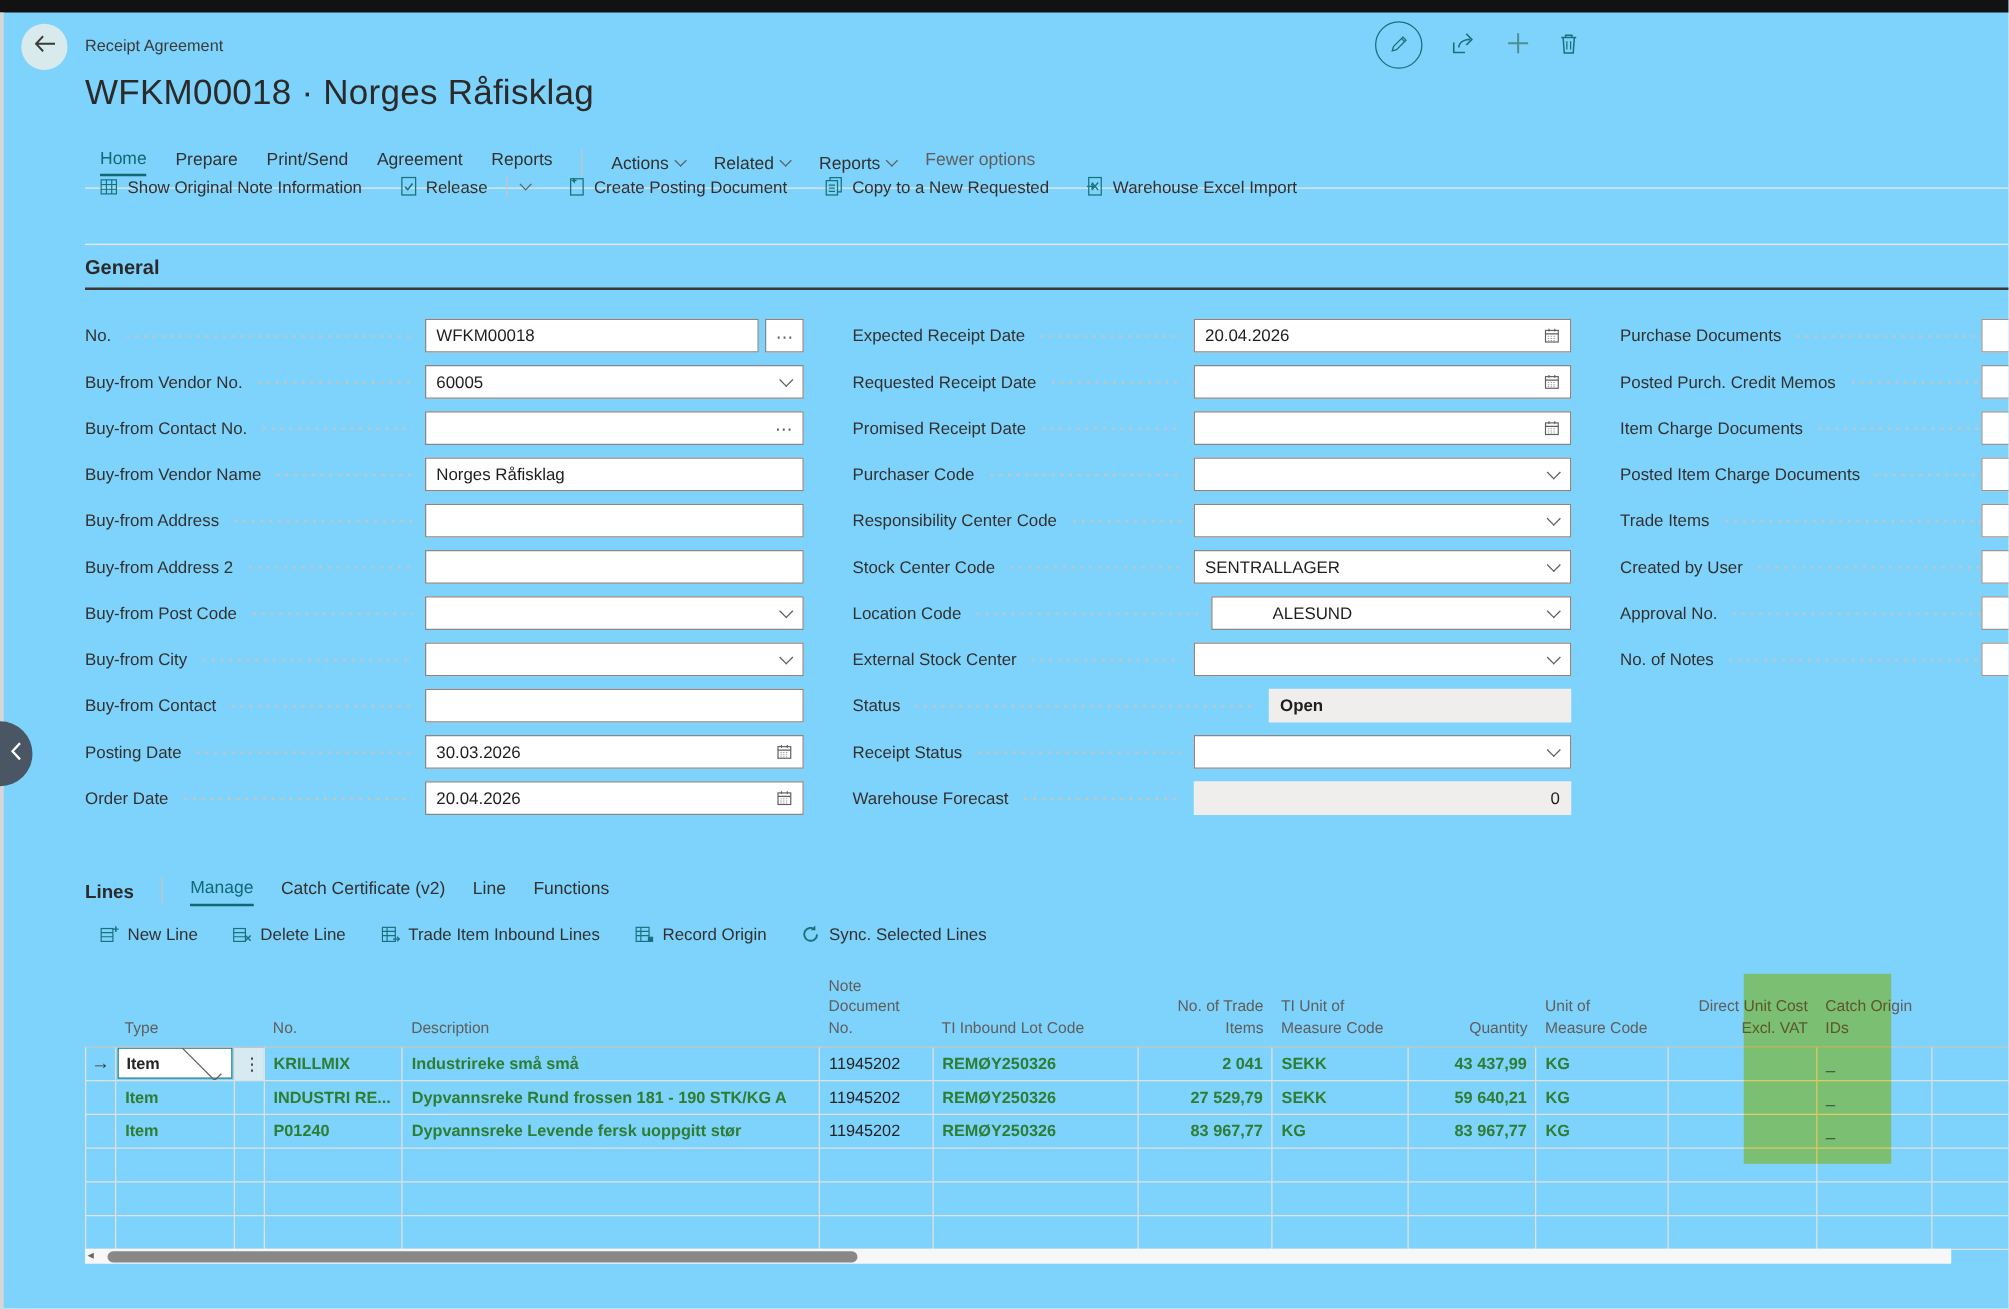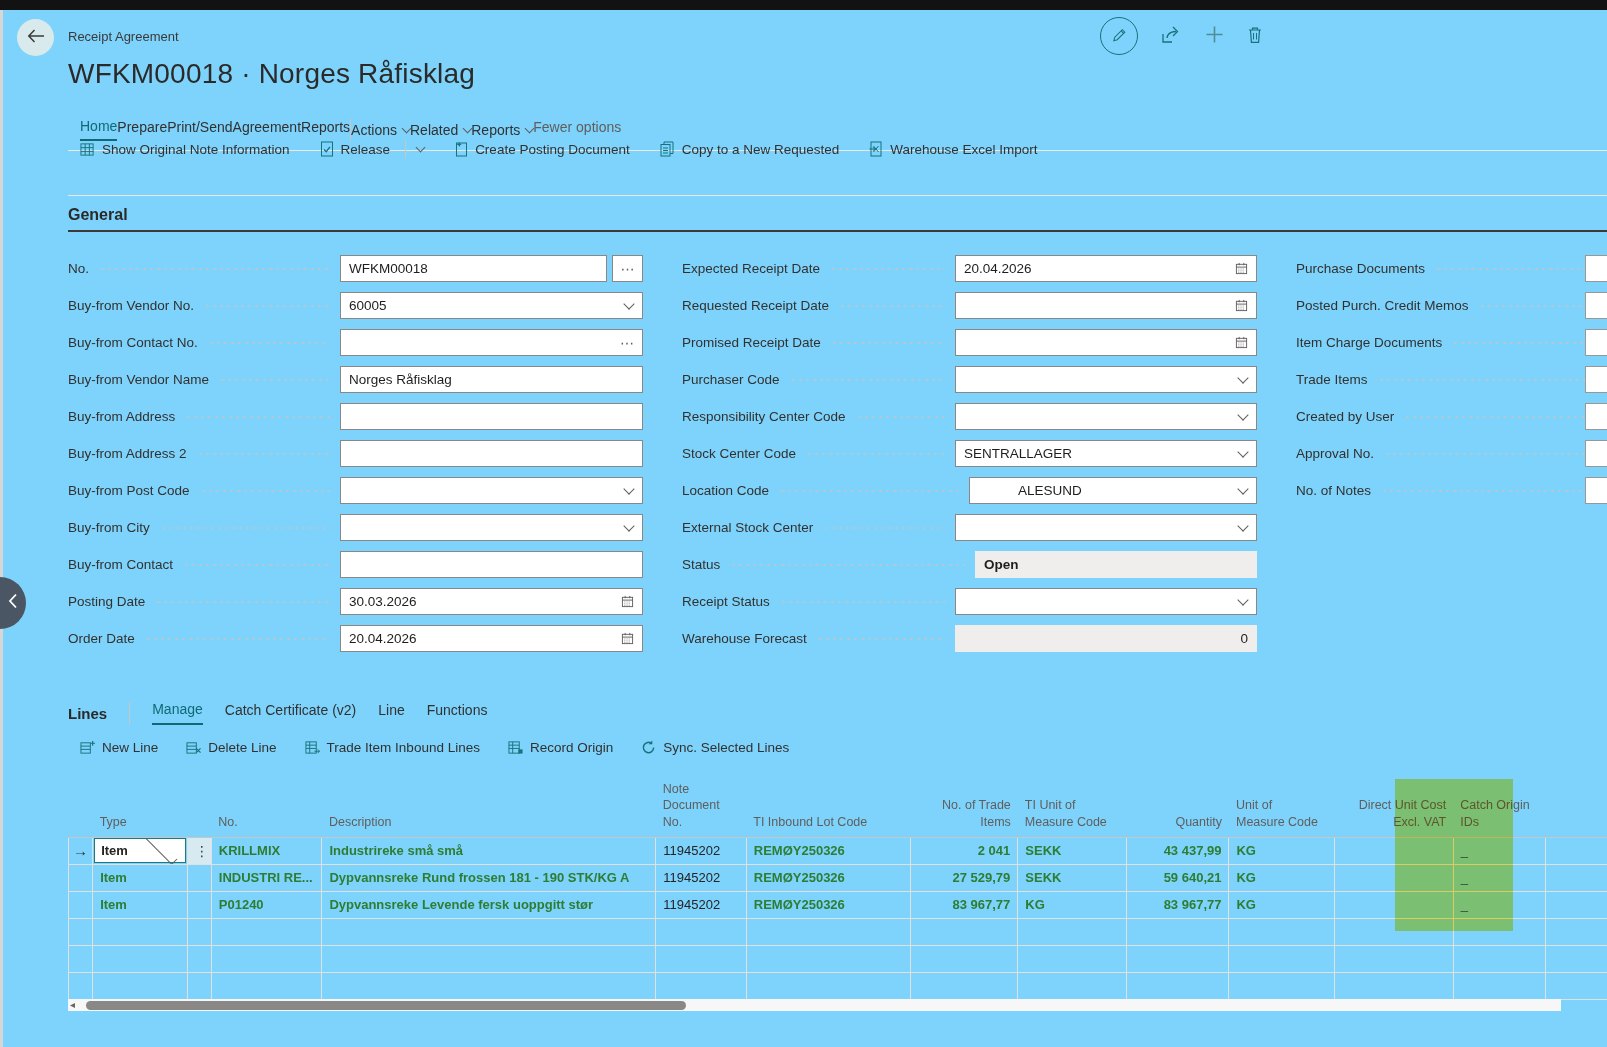--- a/index.html
+++ b/index.html
@@ -14,21 +14,21 @@
 
   .back-circle{position:absolute;left:17px;top:19px;width:37px;height:37px;border-radius:50%;
        background:#d9eaec;display:flex;align-items:center;justify-content:center;cursor:pointer;}
   .caption{position:absolute;left:68px;top:29px;font-size:13px;color:#3b3a39;}
   .page-title{position:absolute;left:68px;top:58px;font-size:28px;color:#2b2a29;letter-spacing:.2px;}
 
   .top-icons{position:absolute;left:1100px;top:17px;display:flex;align-items:center;gap:23px;}
   .icon-btn{background:none;border:none;padding:0;cursor:pointer;display:flex;align-items:center;justify-content:center;}
   .edit-circle{width:38px;height:38px;border:1px solid #16727b;border-radius:50%;}
 
-  .navtabs{position:absolute;left:80px;top:118px;display:flex;align-items:center;font-size:14px;color:#323130;}
+  .navtabs{position:absolute;left:80px;top:118px;display:flex;align-items:center;gap:23px;font-size:14px;color:#323130;}
   .tab{cursor:pointer;padding-bottom:5px;white-space:nowrap;}
   .tab.active{color:#0f6a73;border-bottom:2px solid #0f6a73;}
   .tab.dim{color:#605e5c;}
   .menu-tab{display:flex;align-items:center;gap:6px;cursor:pointer;white-space:nowrap;}
   .vdiv{width:1px;height:22px;background:#c8c6c4;}
   .chev-s{display:inline-block;width:6px;height:6px;border-right:1px solid #605e5c;border-bottom:1px solid #605e5c;
        transform:rotate(45deg);margin-bottom:3px;}
   .rule-light{position:absolute;left:68px;width:1539px;height:1px;background:#ebe9e7;}
 
   .cmdbar{position:absolute;left:80px;top:140px;display:flex;align-items:center;gap:30px;font-size:13.5px;color:#323130;}
@@ -404,21 +404,21 @@
         <span class="flabel">External Stock Center</span>
         <span class="leader"></span>
         <div class="fbox" style="width: 302px;">
           <span class="fval"></span>
           <span class="chev"></span>
         </div>
       </div>
       <div class="frow">
         <span class="flabel">Status</span>
         <span class="leader"></span>
-        <div class="fbox ro" style="width: 282px;">
+        <div class="fbox ro" style="width: 242px;">
           <span class="fval bold">Open</span>
         </div>
       </div>
       <div class="frow">
         <span class="flabel">Receipt Status</span>
         <span class="leader"></span>
         <div class="fbox" style="width: 302px;">
           <span class="fval"></span>
           <span class="chev"></span>
         </div>
@@ -437,20 +437,25 @@
         <span class="leader"></span>
         <span class="sliver"></span>
       </div>
       <div class="frow">
         <span class="flabel">Posted Purch. Credit Memos</span>
         <span class="leader"></span>
         <span class="sliver"></span>
       </div>
       <div class="frow">
         <span class="flabel">Item Charge Documents</span>
+        <span class="leader"></span>
+        <span class="sliver"></span>
+      </div>
+      <div class="frow">
+        <span class="flabel">Posted Item Charge Documents</span>
         <span class="leader"></span>
         <span class="sliver"></span>
       </div>
       <div class="frow">
         <span class="flabel">Trade Items</span>
         <span class="leader"></span>
         <span class="sliver"></span>
       </div>
       <div class="frow">
         <span class="flabel">Created by User</span>

